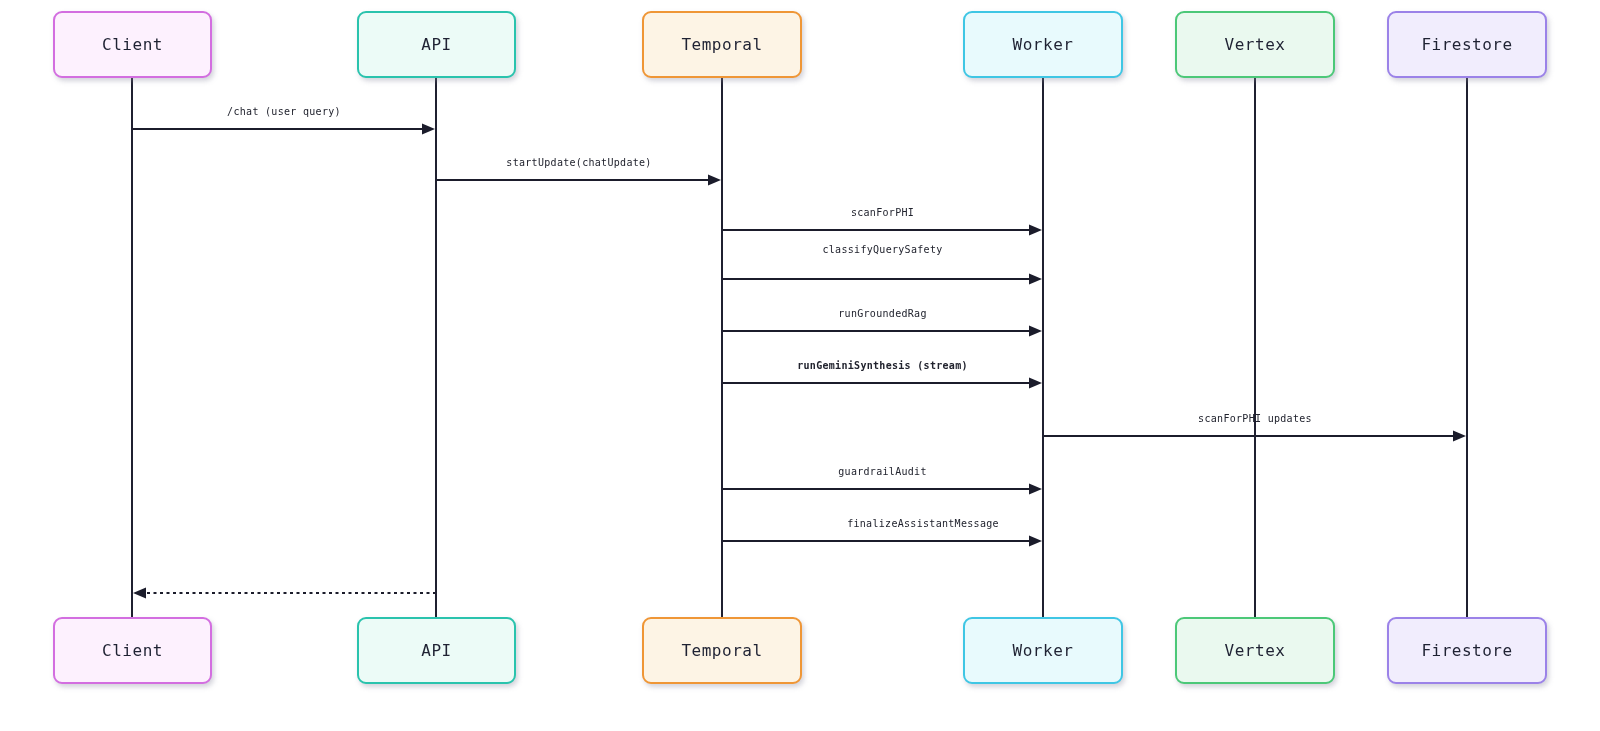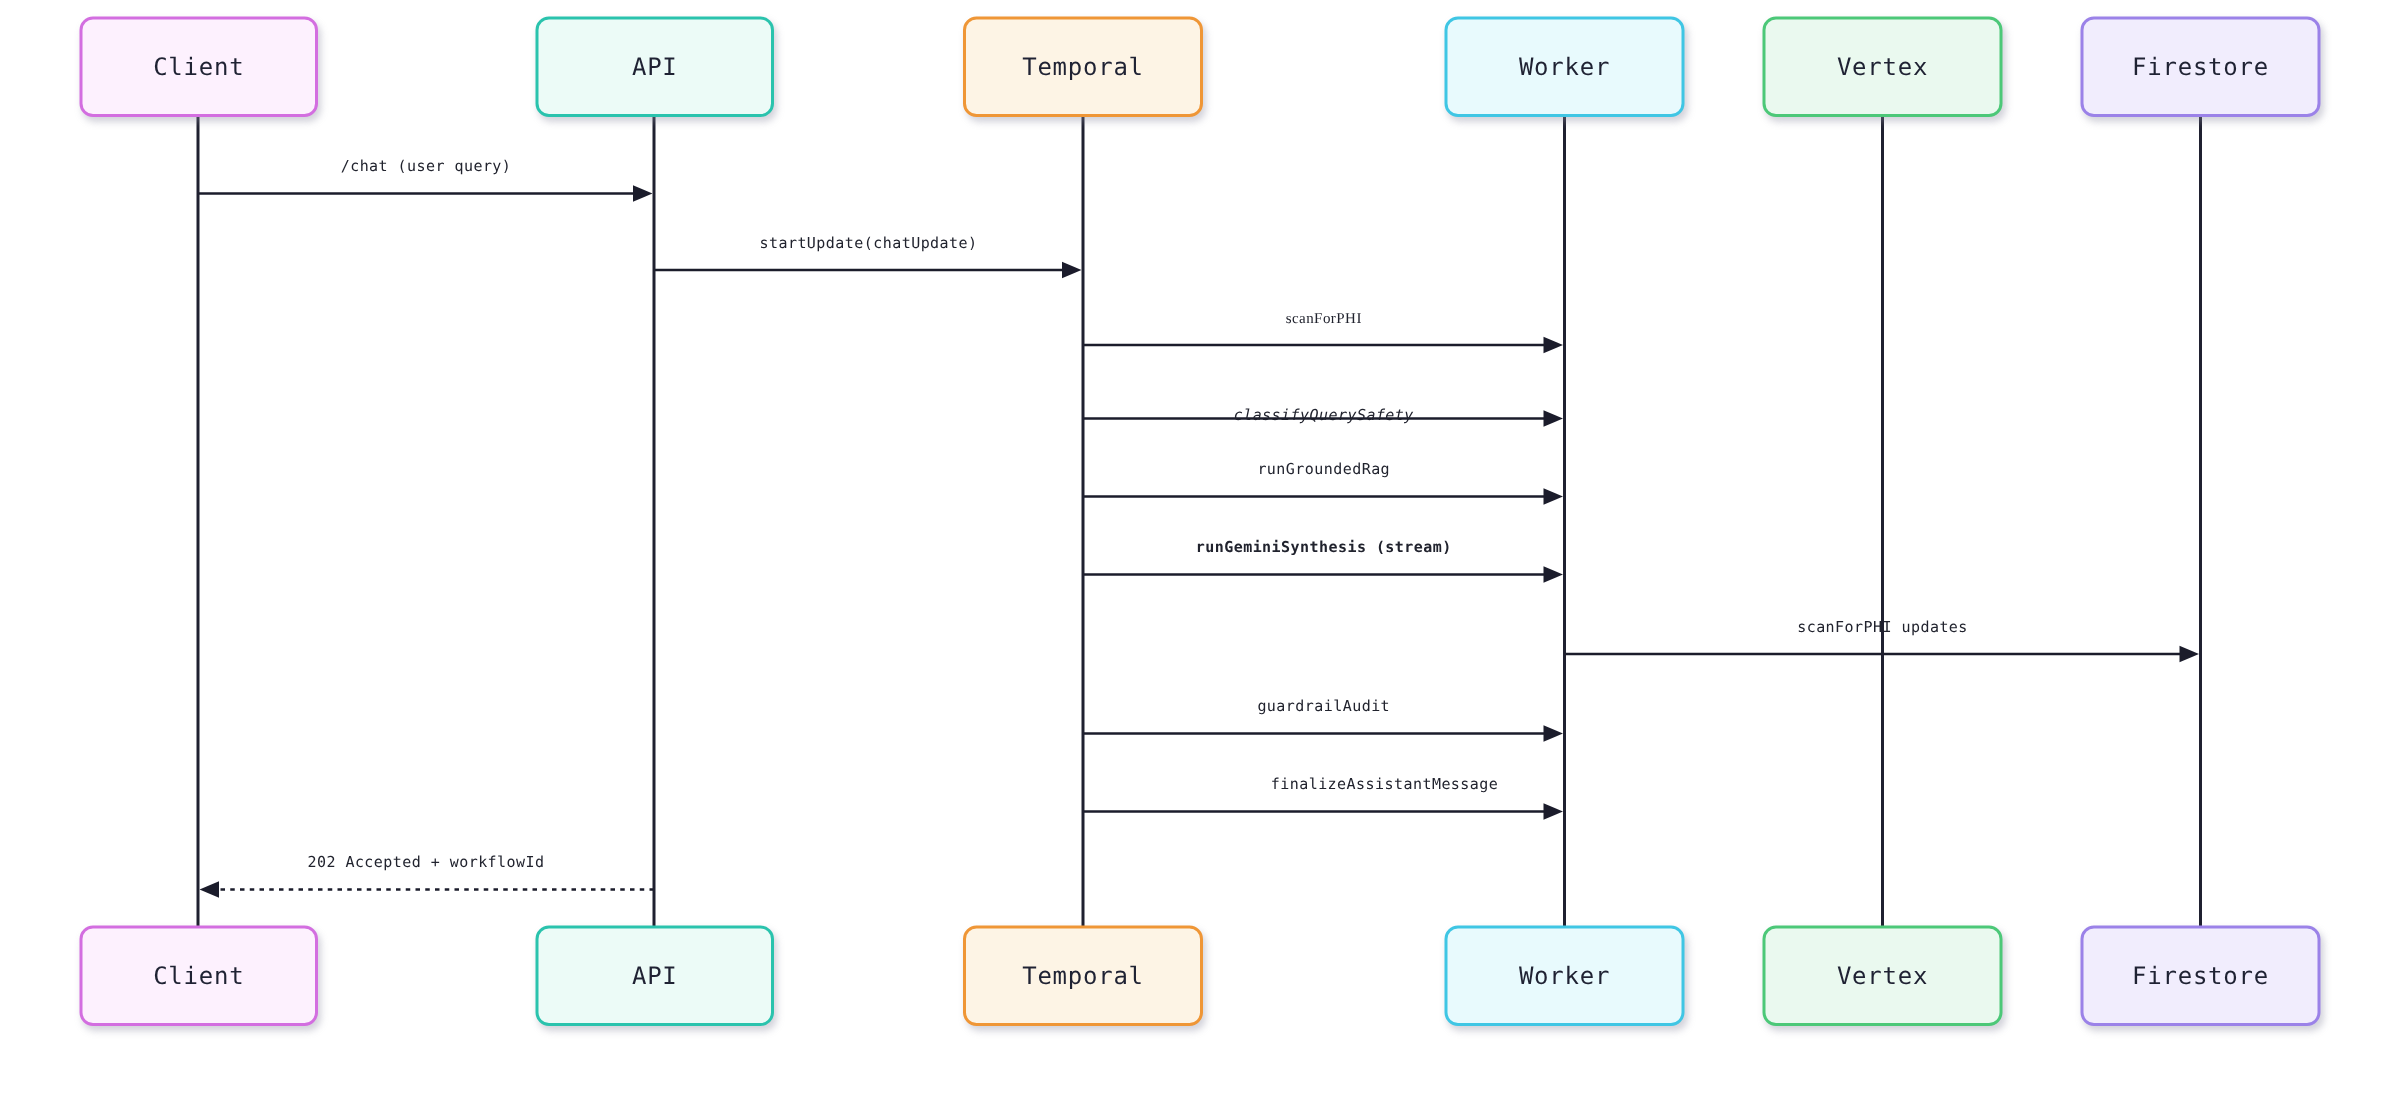--- a/index.html
+++ b/index.html
@@ -107,21 +107,20 @@
     </div>
     <div class="lifeline" style="left: 1466.2px; top: 78px; height: 540px;"></div>
     <div class="actor-box" style="left: 1387px; width: 160px; top: 11px; background: rgb(241, 237, 253); border-color: rgb(155, 130, 232);">
       <span>Firestore</span>
     </div>
     <div class="actor-box" style="left: 1387px; width: 160px; top: 617px; background: rgb(241, 237, 253); border-color: rgb(155, 130, 232);">
       <span>Firestore</span>
     </div>
     <div class="msg-label" style="left: 284px; top: 102px;">/chat (user query)</div>
     <div class="msg-label" style="left: 579px; top: 153px;">startUpdate(chatUpdate)</div>
-    <div class="msg-label" style="left: 882.5px; top: 203px; font-family: Liberation Serif, serif;">scanForPHI</div>
-    <div class="msg-label" style="left: 882.5px; top: 268px; font-style: italic;">classifyQuerySafety</div>
+    <div class="msg-label" style="left: 882.5px; top: 203px;">scanForPHI</div>
+    <div class="msg-label" style="left: 882.5px; top: 240px;">classifyQuerySafety</div>
     <div class="msg-label" style="left: 882.5px; top: 304px;">runGroundedRag</div>
     <div class="msg-label" style="left: 882.5px; top: 356px; font-weight: bold;">runGeminiSynthesis (stream)</div>
     <div class="msg-label" style="left: 1255px; top: 409px;">scanForPHI updates</div>
     <div class="msg-label" style="left: 882.5px; top: 462px;">guardrailAudit</div>
     <div class="msg-label" style="left: 923px; top: 514px;">finalizeAssistantMessage</div>
-    <div class="msg-label" style="left: 284px; top: 566px;">202 Accepted + workflowId</div>
   </div>
 
 </body></html>

